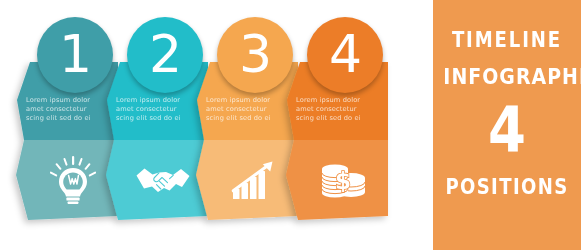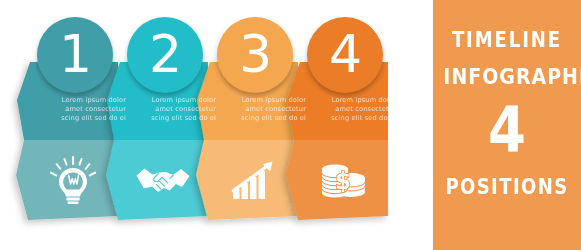--- a/index.html
+++ b/index.html
@@ -77,21 +77,21 @@
   
   .step-text {
     position: absolute;
     left: 12px;
     top: 96px;
     width: 100px;
     z-index: 6;
     color: rgba(255,255,255,0.72);
     font-size: 6.6px;
     line-height: 9.2px;
-    text-align: right;
+    text-align: left;
     letter-spacing: 0.15px;
     font-family: "DejaVu Sans", sans-serif;
   }
   .step-text div { white-space: nowrap; }
 
   
   .step-icon {
     position: absolute;
     left: 26px;
     top: 152px;

